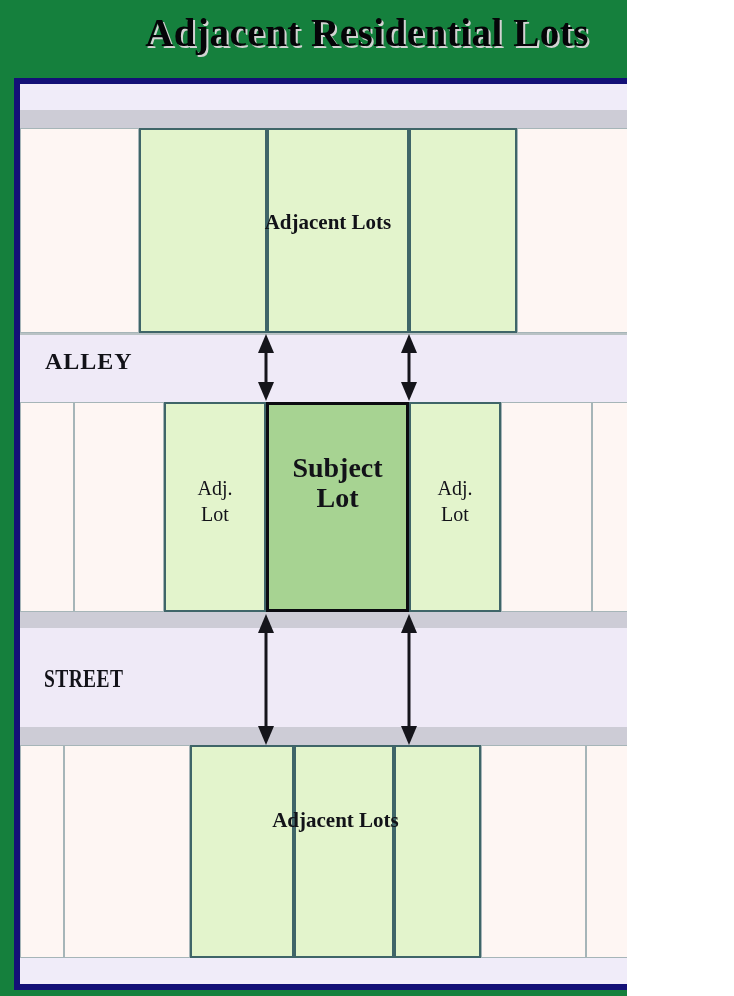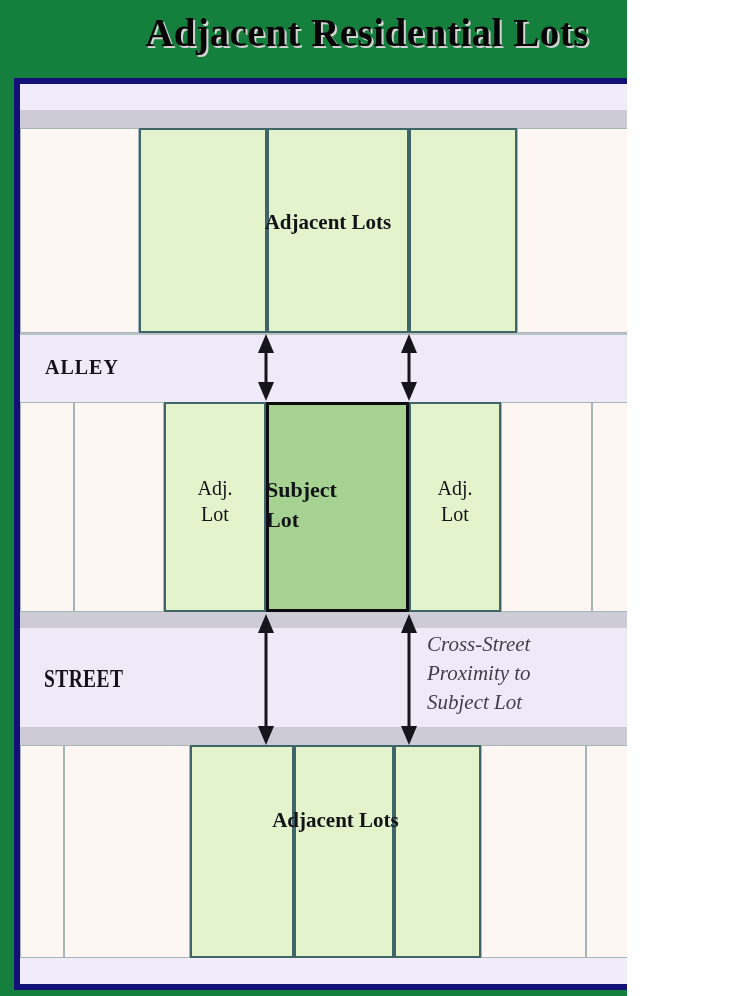--- a/index.html
+++ b/index.html
@@ -28,29 +28,29 @@
   .row-top{top:44px;height:205px;}
   .row-mid{top:318px;height:210px;}
   .row-bottom{top:661px;height:213px;}
   .lot{position:absolute;top:0;bottom:0;box-sizing:border-box;}
   .lot.pink{background:var(--lot-pink);border:1px solid var(--pink-border);}
   .lot.green{background:var(--lot-green);border:2px solid var(--green-border);}
   .lot.subject{background:var(--subject-green);border:3px solid #0b0b10;z-index:2;}
   .lbl{position:absolute;z-index:6;white-space:nowrap;}
   .lbl-top-adjacent{left:119px;top:126px;width:378px;text-align:center;
         font-size:21px;font-weight:bold;}
-  .lbl-alley{left:25px;top:272px;font-size:20px;font-weight:bold;letter-spacing:1px;}
+  .lbl-alley{left:25px;top:264px;font-size:24px;font-weight:bold;letter-spacing:1px;}
   .lbl-cross-alley{left:407px;top:252px;font-size:21px;font-style:italic;
         line-height:26px;color:var(--annotation-ink);}
   .lbl-adj-left{left:144px;top:391px;width:102px;text-align:center;
         font-size:20px;line-height:26px;}
   .lbl-adj-right{left:389px;top:391px;width:92px;text-align:center;
         font-size:20px;line-height:26px;}
-  .lbl-subject{left:246px;top:391px;width:143px;
-        font-size:22px;font-weight:bold;line-height:30px;}
+  .lbl-subject{left:246px;top:369px;width:143px;text-align:center;
+        font-size:28px;font-weight:bold;line-height:30px;}
   .lbl-street{left:24px;top:581px;font-size:25px;font-weight:bold;
         transform:scaleX(.78);transform-origin:left center;letter-spacing:.5px;}
   .lbl-cross-street{left:407px;top:546px;font-size:21px;font-style:italic;
         line-height:29px;color:var(--annotation-ink);}
   .lbl-bottom-adjacent{left:170px;top:724px;width:291px;text-align:center;
         font-size:21px;font-weight:bold;}
   .arrows{position:absolute;left:0;top:0;z-index:5;pointer-events:none;}
 </style>
 </head>
 <body>
@@ -139,22 +139,17 @@
       <div>Lot</div>
     </div>
 
     <div class="lbl lbl-adj-right">
       <div>Adj.</div>
       <div>Lot</div>
     </div>
 
     <div class="lbl lbl-street">STREET</div>
 
-    <div class="lbl lbl-cross-street">
-      <div>Cross-Street</div>
-      <div>Proximity to</div>
-      <div>Subject Lot</div>
-    </div>
 
     <div class="lbl lbl-bottom-adjacent">Adjacent Lots</div>
 
   </div>
 </div>
 
 </body></html>

